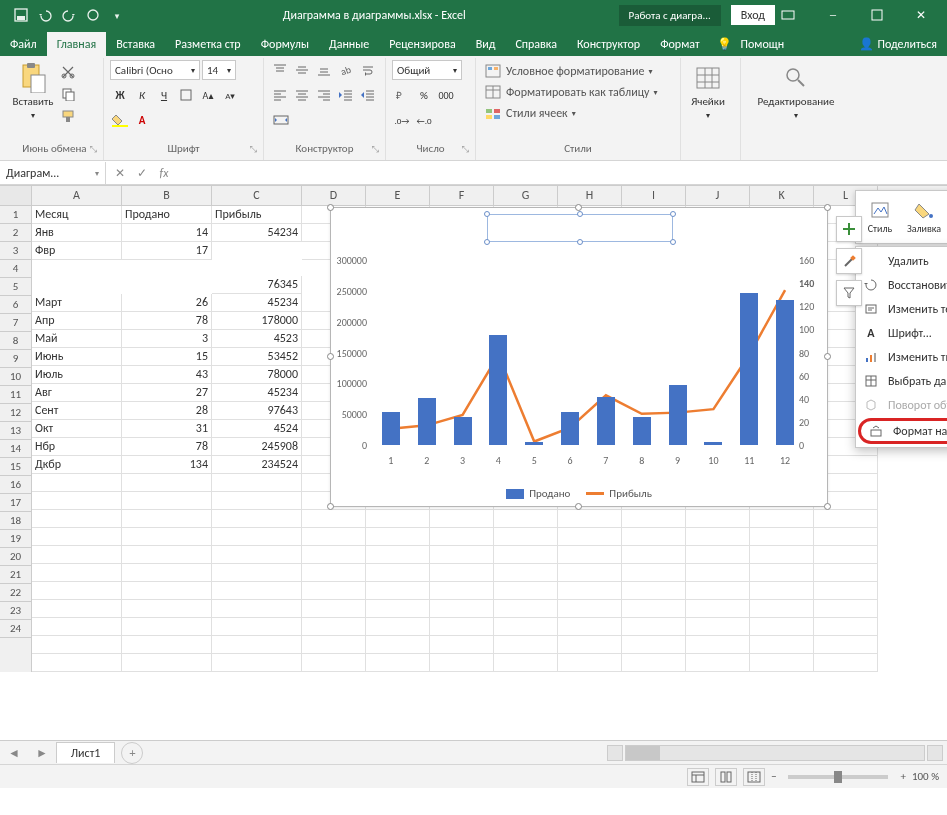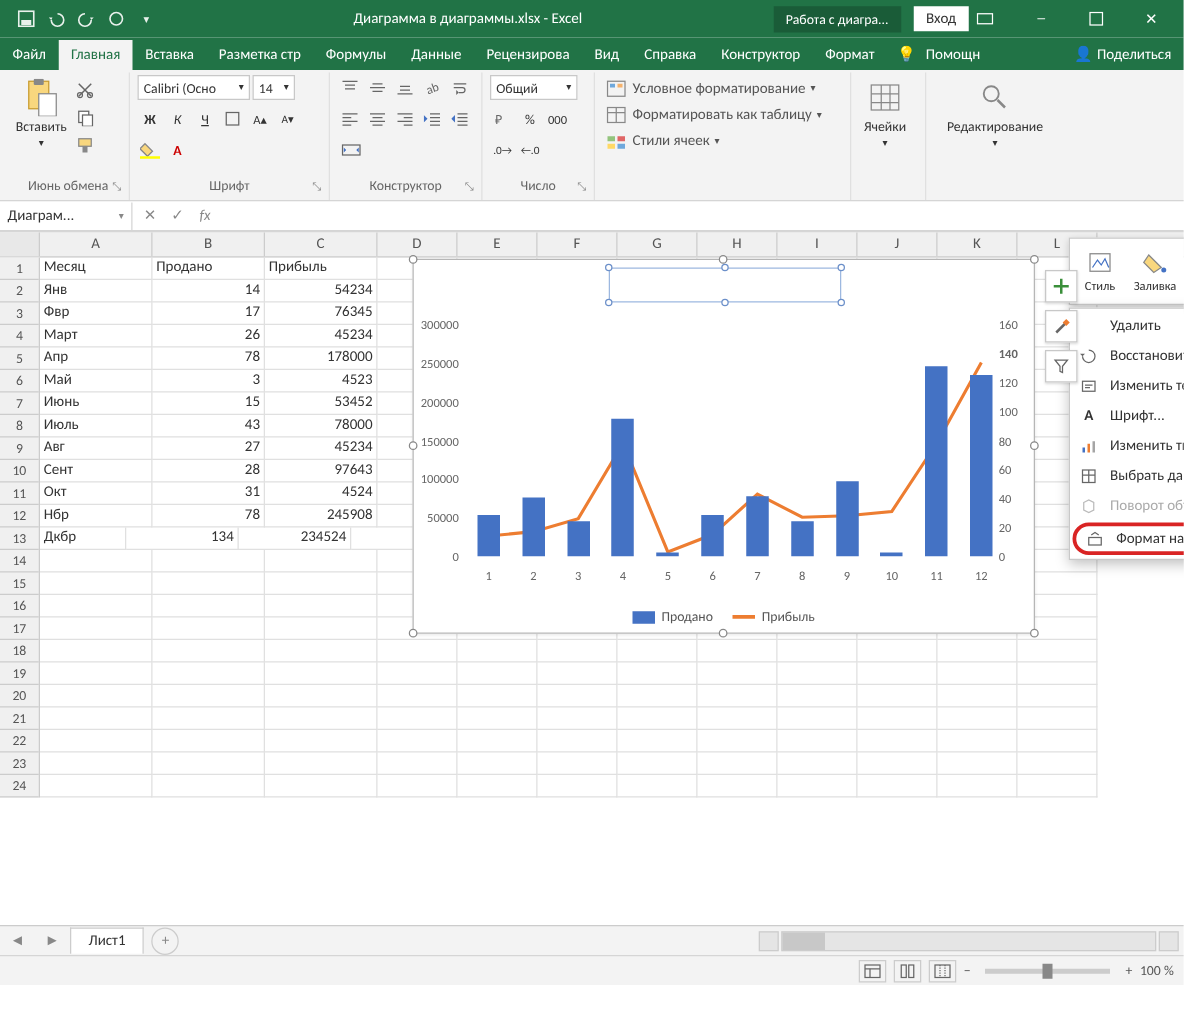--- a/index.html
+++ b/index.html
@@ -400,20 +400,21 @@
               <rect x="1" y="3" width="6" height="4" fill="#93c47d"></rect>
               <rect x="9" y="3" width="6" height="4" fill="#e06666"></rect>
               <rect x="1" y="9" width="6" height="4" fill="#ffd966"></rect>
               <rect x="9" y="9" width="6" height="4" fill="#6fa8dc"></rect>
             </svg>
           </span>
           <span>Стили ячеек</span>
           <span style="margin-left:auto;font-size:8px;">▾</span>
         </div>
     </div>
+    <div class="lbl"><span>Стили</span></div>
   </div>
 
   <div class="rgroup" style="width:60px">
     <div class="body">
       <div class="bigbtn">
         <div class="icn">
             <svg width="26" height="24">
               <rect x="2" y="2" width="22" height="20" fill="none" stroke="#888"></rect>
               <line x1="2" y1="9" x2="24" y2="9" stroke="#888"></line>
               <line x1="2" y1="16" x2="24" y2="16" stroke="#888"></line>
@@ -528,21 +529,21 @@
           <div class="cell" style="width: 64px;"></div>
           <div class="cell" style="width: 64px;"></div>
           <div class="cell" style="width: 64px;"></div>
           <div class="cell" style="width: 64px;"></div>
           <div class="cell" style="width: 64px;"></div>
           <div class="cell" style="width: 64px;"></div>
         </div>
         <div class="gridrow">
           <div class="cell" style="width: 90px;">Фвр</div>
           <div class="cell num" style="width: 90px;">17</div>
-          <div class="cell num" style="width: 90px;">76345</div>
+          <div class="cell num" style="width: 90px; margin-top: 34px;">76345</div>
           <div class="cell" style="width: 64px;"></div>
           <div class="cell" style="width: 64px;"></div>
           <div class="cell" style="width: 64px;"></div>
           <div class="cell" style="width: 64px;"></div>
           <div class="cell" style="width: 64px;"></div>
           <div class="cell" style="width: 64px;"></div>
           <div class="cell" style="width: 64px;"></div>
           <div class="cell" style="width: 64px;"></div>
           <div class="cell" style="width: 64px;"></div>
         </div>
@@ -666,21 +667,21 @@
           <div class="cell" style="width: 64px;"></div>
           <div class="cell" style="width: 64px;"></div>
           <div class="cell" style="width: 64px;"></div>
           <div class="cell" style="width: 64px;"></div>
           <div class="cell" style="width: 64px;"></div>
           <div class="cell" style="width: 64px;"></div>
           <div class="cell" style="width: 64px;"></div>
           <div class="cell" style="width: 64px;"></div>
         </div>
         <div class="gridrow">
-          <div class="cell" style="width: 69px;">Дкбр</div>
+          <div class="cell" style="width: 90px;">Дкбр</div>
           <div class="cell num" style="width: 90px;">134</div>
           <div class="cell num" style="width: 90px;">234524</div>
           <div class="cell" style="width: 64px;"></div>
           <div class="cell" style="width: 64px;"></div>
           <div class="cell" style="width: 64px;"></div>
           <div class="cell" style="width: 64px;"></div>
           <div class="cell" style="width: 64px;"></div>
           <div class="cell" style="width: 64px;"></div>
           <div class="cell" style="width: 64px;"></div>
           <div class="cell" style="width: 64px;"></div>

